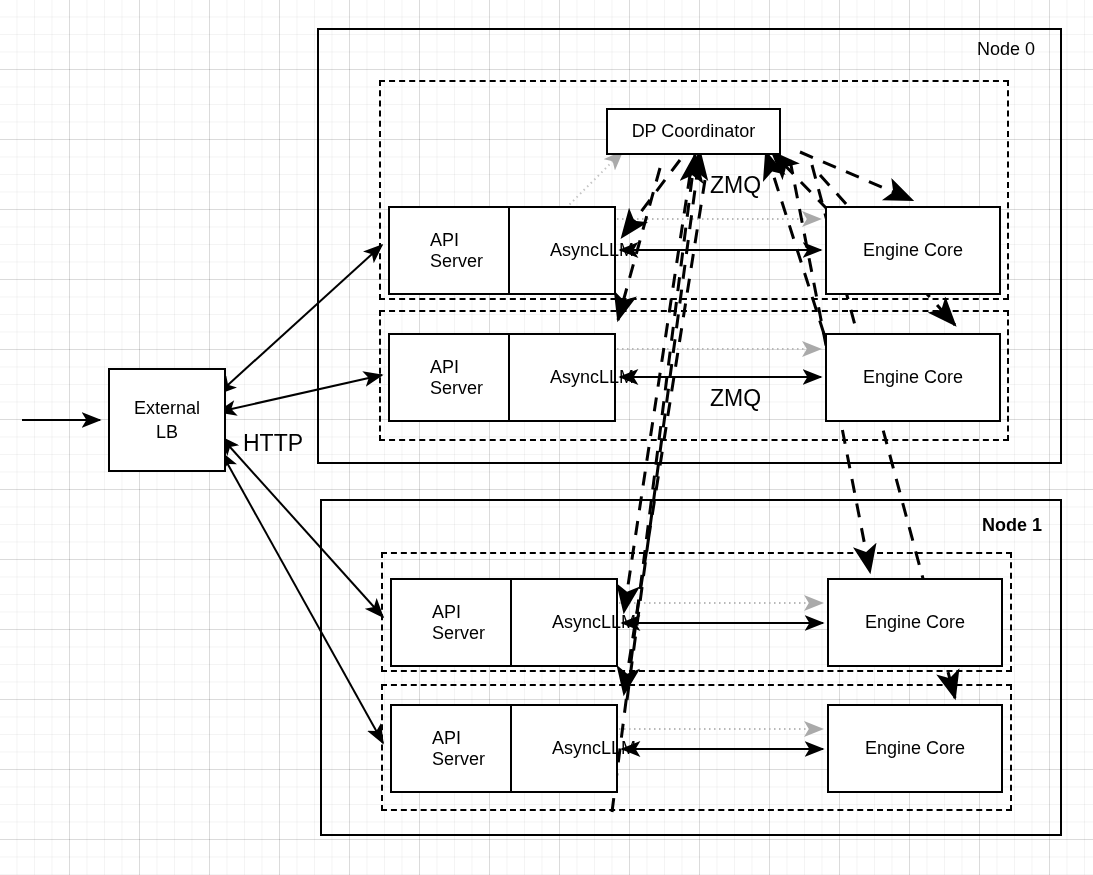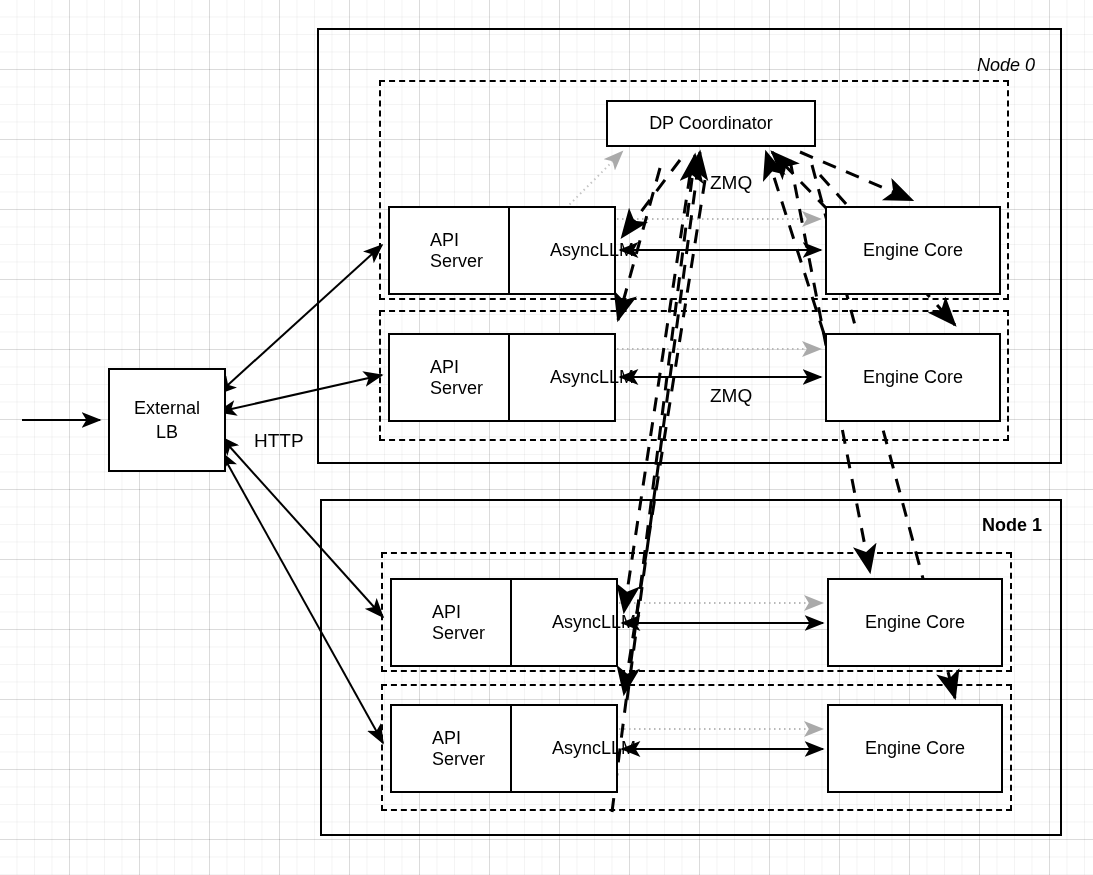--- a/index.html
+++ b/index.html
@@ -59,21 +59,21 @@
   }
   .node-label {
     position: absolute;
     font-size: 18px;
     color: #000000;
     z-index: 3;
     white-space: nowrap;
   }
   .edge-label {
     position: absolute;
-    font-size: 19px;
+    font-size: 23px;
     color: #000000;
     z-index: 8;
     white-space: nowrap;
     background: transparent;
   }
   .split-box {
     position: absolute;
     box-sizing: border-box;
     background: #ffffff;
     border: 2px solid #000000;
@@ -202,25 +202,25 @@
     </g>
     <g>
       <line x1="690" y1="175" x2="624" y2="612" stroke="#000" stroke-width="3" stroke-dasharray="14 11" marker-end="url(#arrowBlack)"></line>
     </g>
     <g>
       <line x1="705" y1="180" x2="624" y2="694" stroke="#000" stroke-width="3" stroke-dasharray="14 11" marker-end="url(#arrowBlack)"></line>
     </g>
   </svg>
 
   <div class="node-outer" style="left:317px; top:28px; width:745px; height:436px;"></div>
-  <div class="node-label" style="left:977px; top:55px;font-style:italic;">Node 0</div>
+  <div class="node-label" style="left:977px; top:39px;">Node 0</div>
 
   <div class="group-dashed" style="left:379px; top:80px; width:630px; height:220px;"></div>
 
-  <div class="box" style="left:606px; top:100px; width:210px; height:47px;">
+  <div class="box" style="left:606px; top:108px; width:175px; height:47px;">
     <span>DP Coordinator</span>
   </div>
 
   <div class="split-box" style="left:388px; top:206px; width:228px; height:89px;">
     <div class="split-cell left">
       <span>API Server</span>
     </div>
     <div class="split-cell right">
       <span>AsyncLLM</span>
     </div>
@@ -278,17 +278,17 @@
     <span>Engine Core</span>
   </div>
 
   <div class="box" style="left:108px; top:368px; width:118px; height:104px;">
     <div class="lb-text">
       <div>External</div>
       <div>LB</div>
     </div>
   </div>
 
-  <div class="edge-label" style="left:254px; top:430px;">HTTP</div>
+  <div class="edge-label" style="left:243px; top:430px;">HTTP</div>
   <div class="edge-label" style="left:710px; top:172px;">ZMQ</div>
   <div class="edge-label" style="left:710px; top:385px;">ZMQ</div>
 
 </div>
 
 </body></html>

